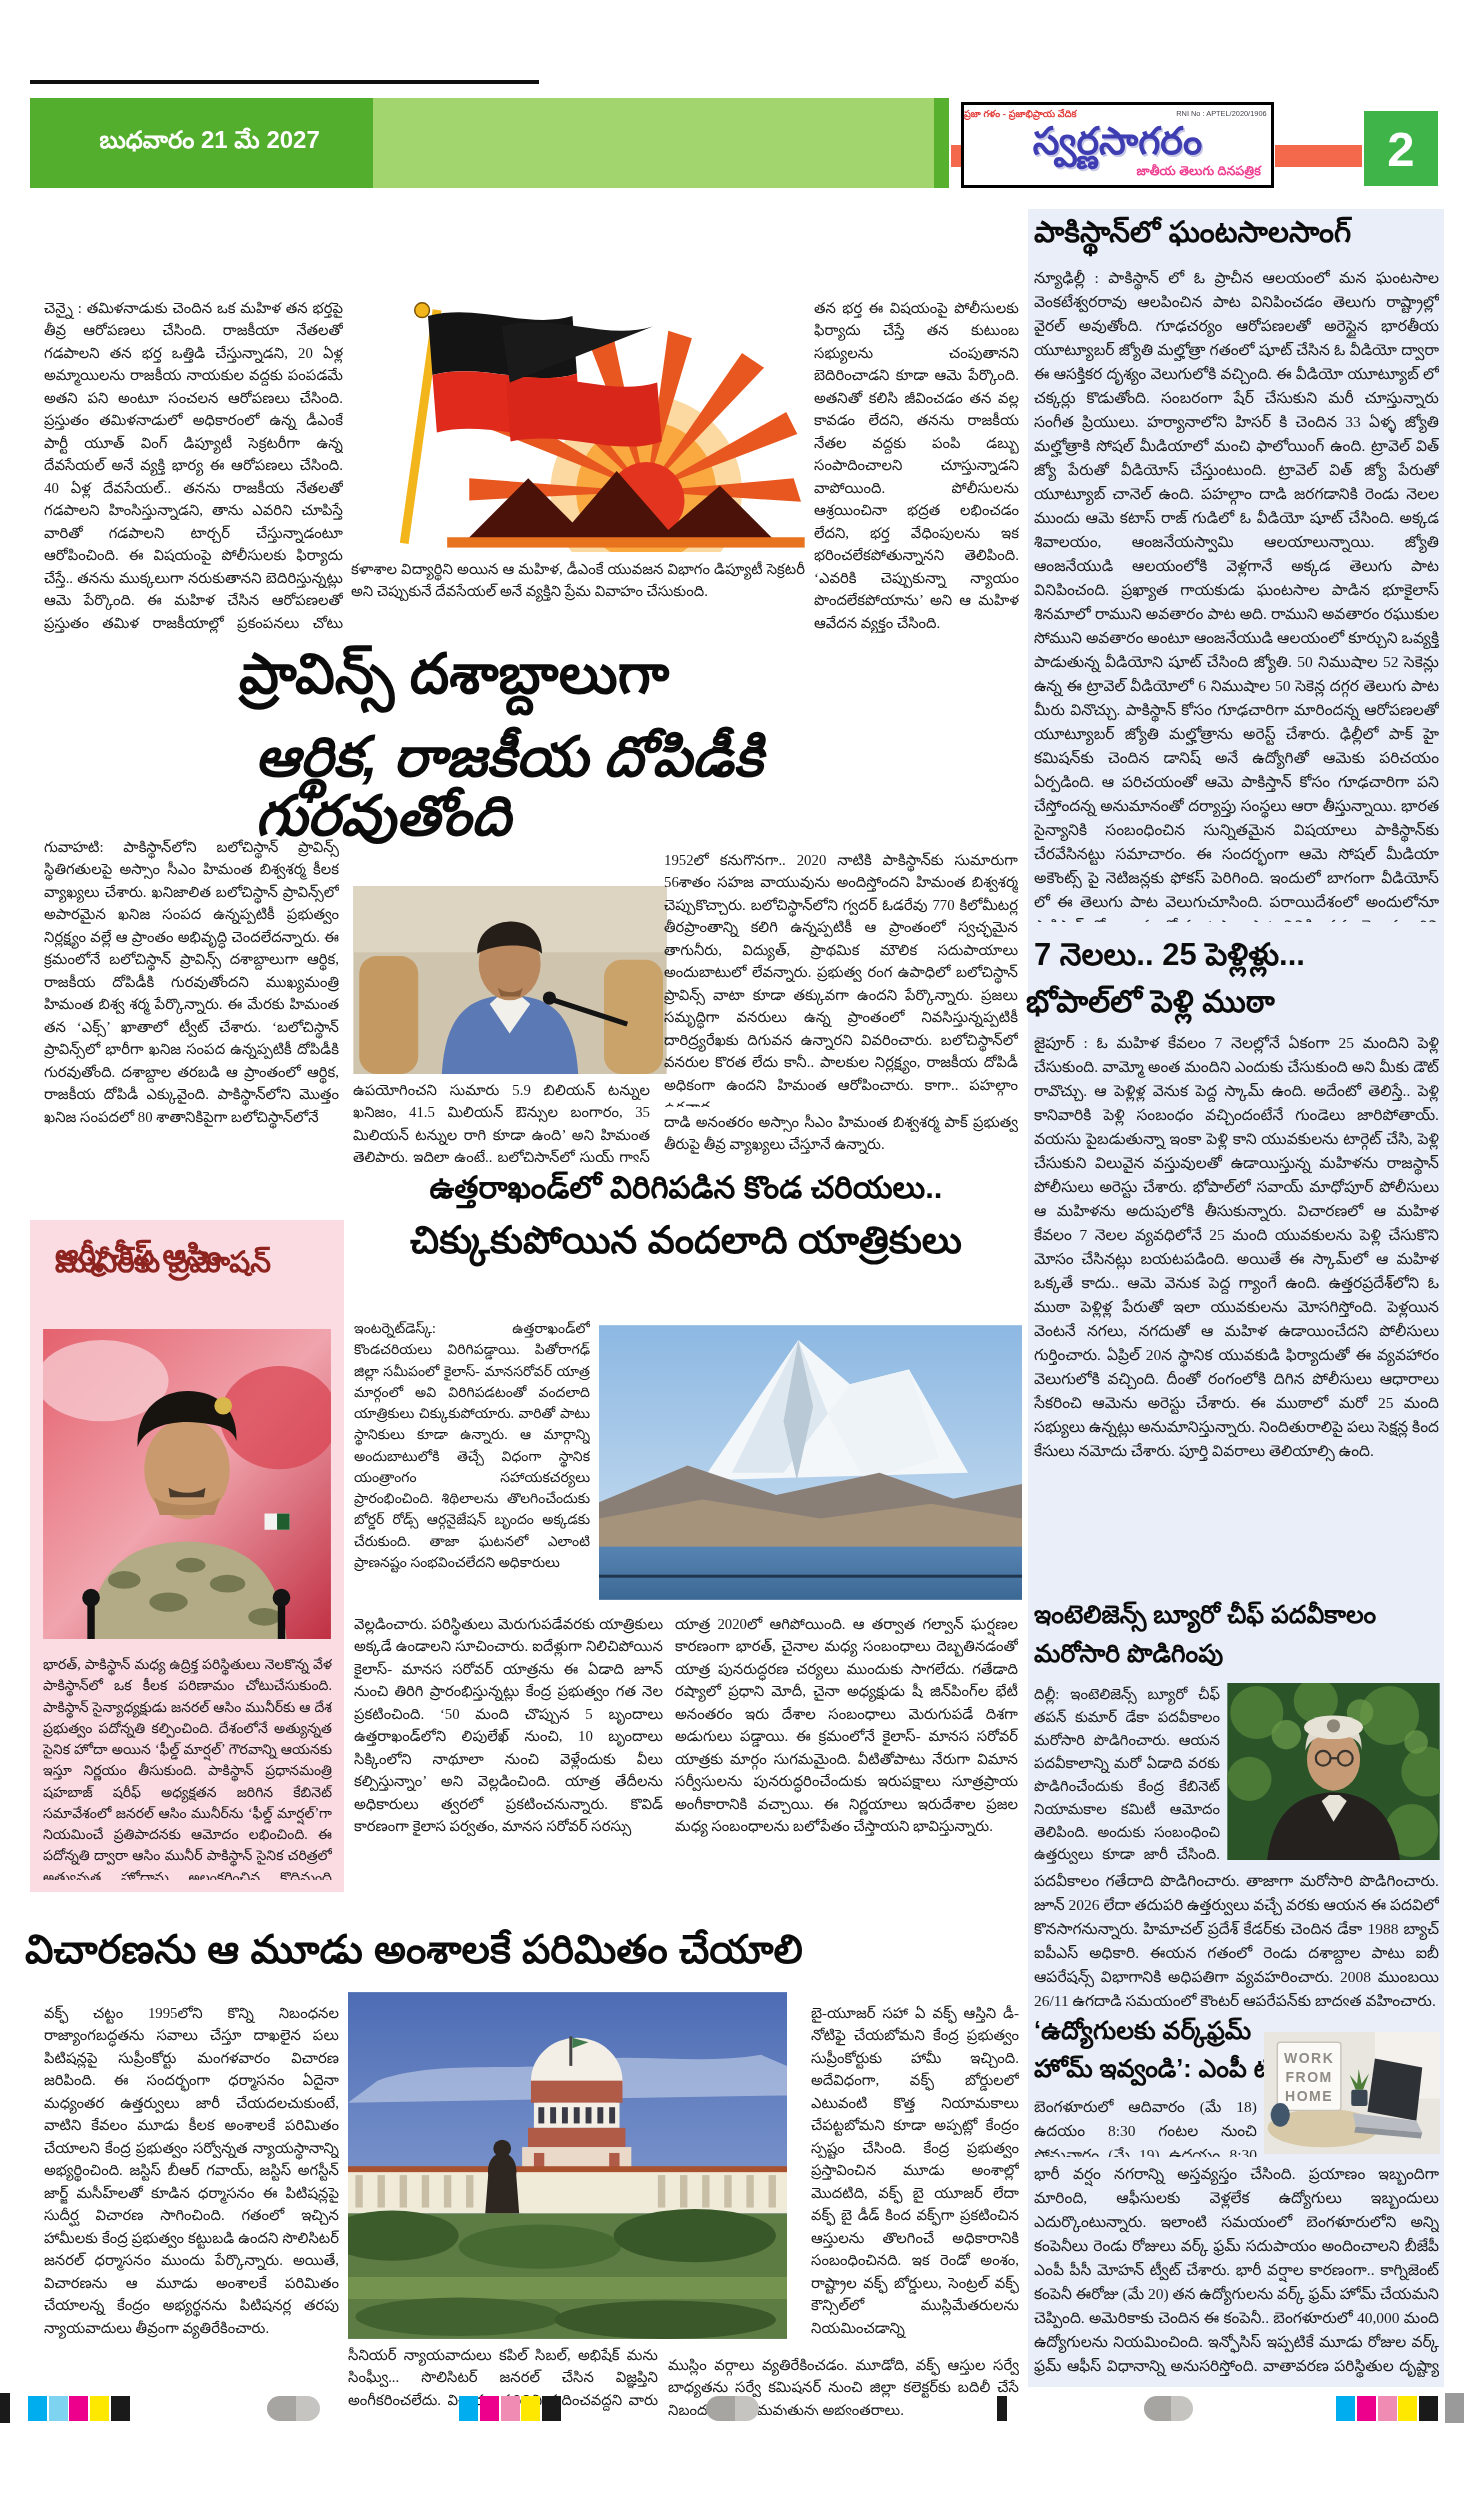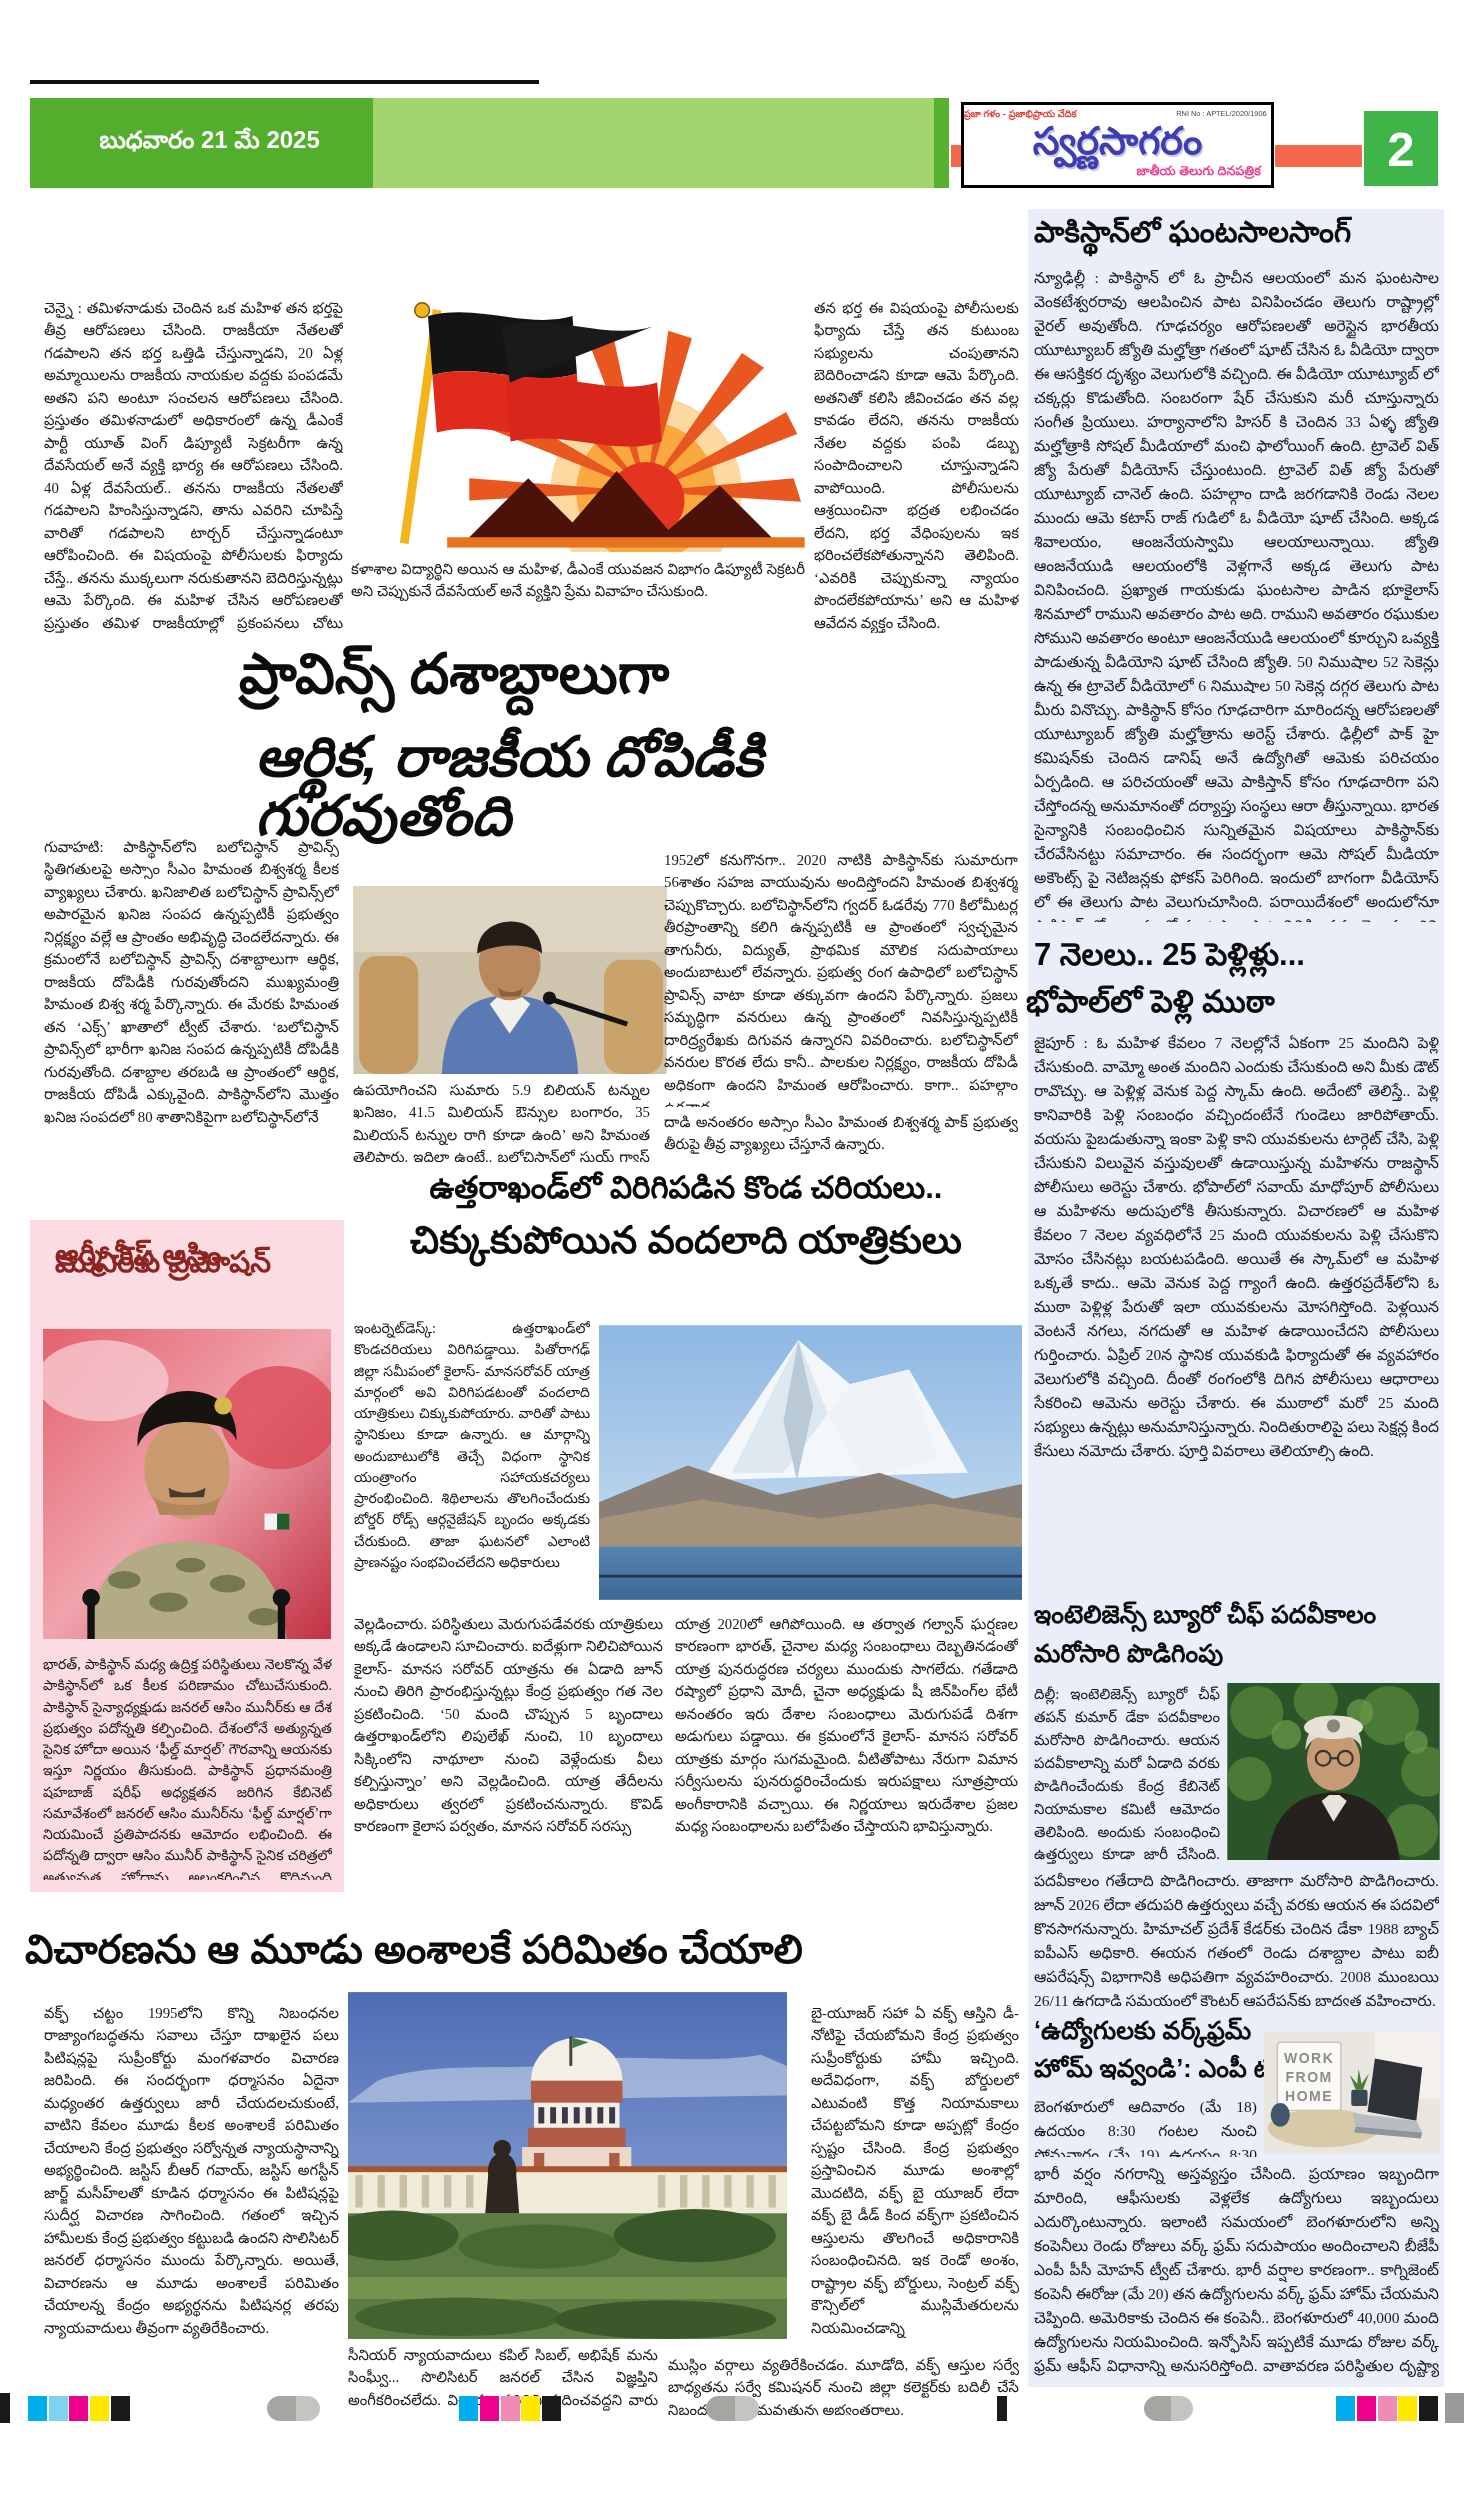--- a/index.html
+++ b/index.html
@@ -36,21 +36,21 @@
   .pill{top:2396px;width:53px;height:25px;border-radius:12.6px;
         background:linear-gradient(90deg,#a7a5a2 0 55%,#c6c4c0 55%);}
 </style>
 </head>
 <body>
 
 <div id="page">
 
   <div class="abs top-rule"></div>
   <div class="abs datebar">
-    <div class="date-text">బుధవారం 21 మే 2025</div>
+    <div class="date-text">బుధవారం 21 మే 2027</div>
   </div>
   <div class="abs dash" style="left:951px;width:109px;"></div>
   <div class="abs masthead">
     <div class="m-tagline">ప్రజా గళం - ప్రజాభిప్రాయ వేదిక</div>
     <div class="m-rni">RNI No : APTEL/2020/1906</div>
     <div class="m-title">స్వర్ణసాగరం</div>
     <div class="m-sub">జాతీయ తెలుగు దినపత్రిక</div>
   </div>
   <div class="abs dash" style="left:1275px;width:87px;"></div>
   <div class="abs pagenum">2</div>

